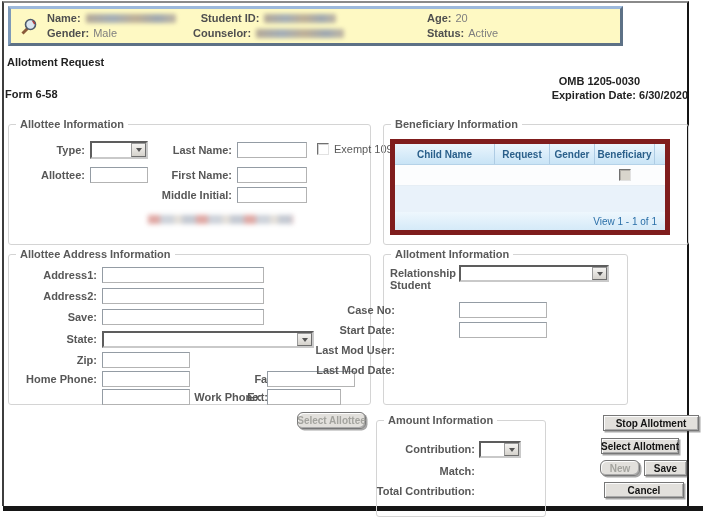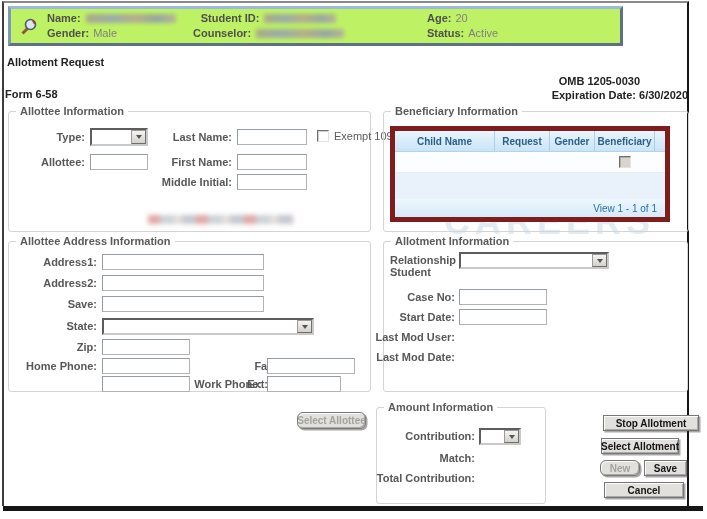--- a/index.html
+++ b/index.html
@@ -8,35 +8,35 @@
   
   .page{position:absolute;left:2px;top:1px;width:687px;height:505px;background:#fff;
         border-top:2px solid #8a8a8a;border-left:2px solid #3d3d3d;border-right:2px solid #141414;box-sizing:border-box;}
   .bottom-rule{position:absolute;left:3px;top:506px;width:700px;height:5px;background:#161616;}
   
   .wm{position:absolute;left:430px;top:201px;font-weight:bold;font-size:36px;letter-spacing:5px;
       color:rgba(122,158,198,0.22);white-space:nowrap;margin-left:14px;}
   .wm-logo{position:absolute;left:148px;top:215px;width:145px;height:9px;filter:blur(2.5px);opacity:.5;
       background:repeating-linear-gradient(90deg,#c05048 0 12px,#9aa4b4 12px 26px,#c8beb2 26px 34px,#8892a4 34px 48px);}
   
-  .hdr{position:absolute;left:8px;top:6px;width:609px;height:34px;background:#bef264;box-sizing:content-box;
+  .hdr{position:absolute;left:8px;top:6px;width:609px;height:34px;background:#fef9c3;box-sizing:content-box;
        border:3px solid;border-color:#9db9dc #5d7186 #5d7186 #7d99b8;}
   .hicon{position:absolute;left:8px;top:8px;width:20px;height:20px;}
   .hcol{position:absolute;top:2px;line-height:15px;white-space:nowrap;font-size:11px;}
   .hc1{left:36px;} .hc2{left:182px;text-align:center;} .hc3{left:416px;}
   .hlb{font-weight:bold;color:#4f4f4f;}
   .hval{color:#7f7f7f;margin-left:4px;}
   .smudge{display:inline-block;height:9px;margin-left:5px;border-radius:1px;vertical-align:-1px;
       background:linear-gradient(90deg,#a99c8f,#93a0b5 30%,#b3a28e 55%,#8e9aae 80%,#b7ab9c);
       filter:blur(2px);opacity:.85;}
   
   .ttl{position:absolute;font-size:11px;font-weight:bold;color:#222;white-space:nowrap;}
   .tr{text-align:right;}
   
-  .gbox{position:absolute;border:1px solid #d4d4d4;border-radius:3px;box-sizing:border-box;}
+  .gbox{position:absolute;border:1px solid #d4d4d4;border-radius:3px;box-sizing:border-box;margin-top:13px;}
   .legend{position:absolute;top:-7px;left:7px;background:#fff;padding:0 4px;
           font-size:11px;font-weight:bold;color:#5a5a5a;white-space:nowrap;}
   .lb{position:absolute;font-size:11px;font-weight:bold;color:#575757;white-space:nowrap;}
   
   .tin{position:absolute;box-sizing:border-box;height:16px;background:#fff;font:11px "Liberation Sans",sans-serif;
        border:1px solid #b3b3b3;border-top-color:#949ca4;border-left-color:#949ca4;padding:0 2px;color:#333;}
   .combo{position:absolute;box-sizing:border-box;display:flex;background:#fff;
        border:2px solid;border-color:#5d5d5d #c9c9c9 #c9c9c9 #5d5d5d;}
   .cb{width:15px;margin-left:auto;box-sizing:border-box;display:flex;align-items:center;justify-content:center;
        background:linear-gradient(#f4f3f1,#d5d2cc);border:1px solid #9a9a9a;border-right-color:#6e6e6e;border-bottom-color:#6e6e6e;}
@@ -162,21 +162,21 @@
     <span class="lb" style="right:273px;top:118px">Home Phone:</span>
     <input class="tin" style="left: 93px; top: 116px; width: 88px;" value="">
     <span class="lb" style="right:93px;top:118px">Fax:</span>
     <input class="tin" style="left: 258px; top: 116px; width: 88px;" value="">
     <span class="lb" style="right:108px;top:136px">Work Phone:</span>
     <input class="tin" style="left: 93px; top: 134px; width: 88px;" value="">
     <span class="lb" style="right:102px;top:136px;">Ext:</span>
     <input class="tin" style="left: 258px; top: 134px; width: 74px;" value="">
   </div>
 
-  <div class="gbox" style="left:383px;top:241px;width:305px;height:151px">
+  <div class="gbox" style="left:383px;top:241px;width:245px;height:151px">
     <span class="legend">Allotment Information</span>
     <span class="lb" style="left:6px;top:12px">Relationship to :</span>
     <span class="lb" style="left:6px;top:24px">Student</span>
     <div class="combo" style="left:75px;top:10px;width:150px;height:17px">
       <span class="cb">
           <span class="arr"></span>
         </span>
     </div>
     <span class="lb" style="right:232px;top:49px">Case No:</span>
     <input class="tin" style="left: 75px; top: 47px; width: 88px;" value="">

